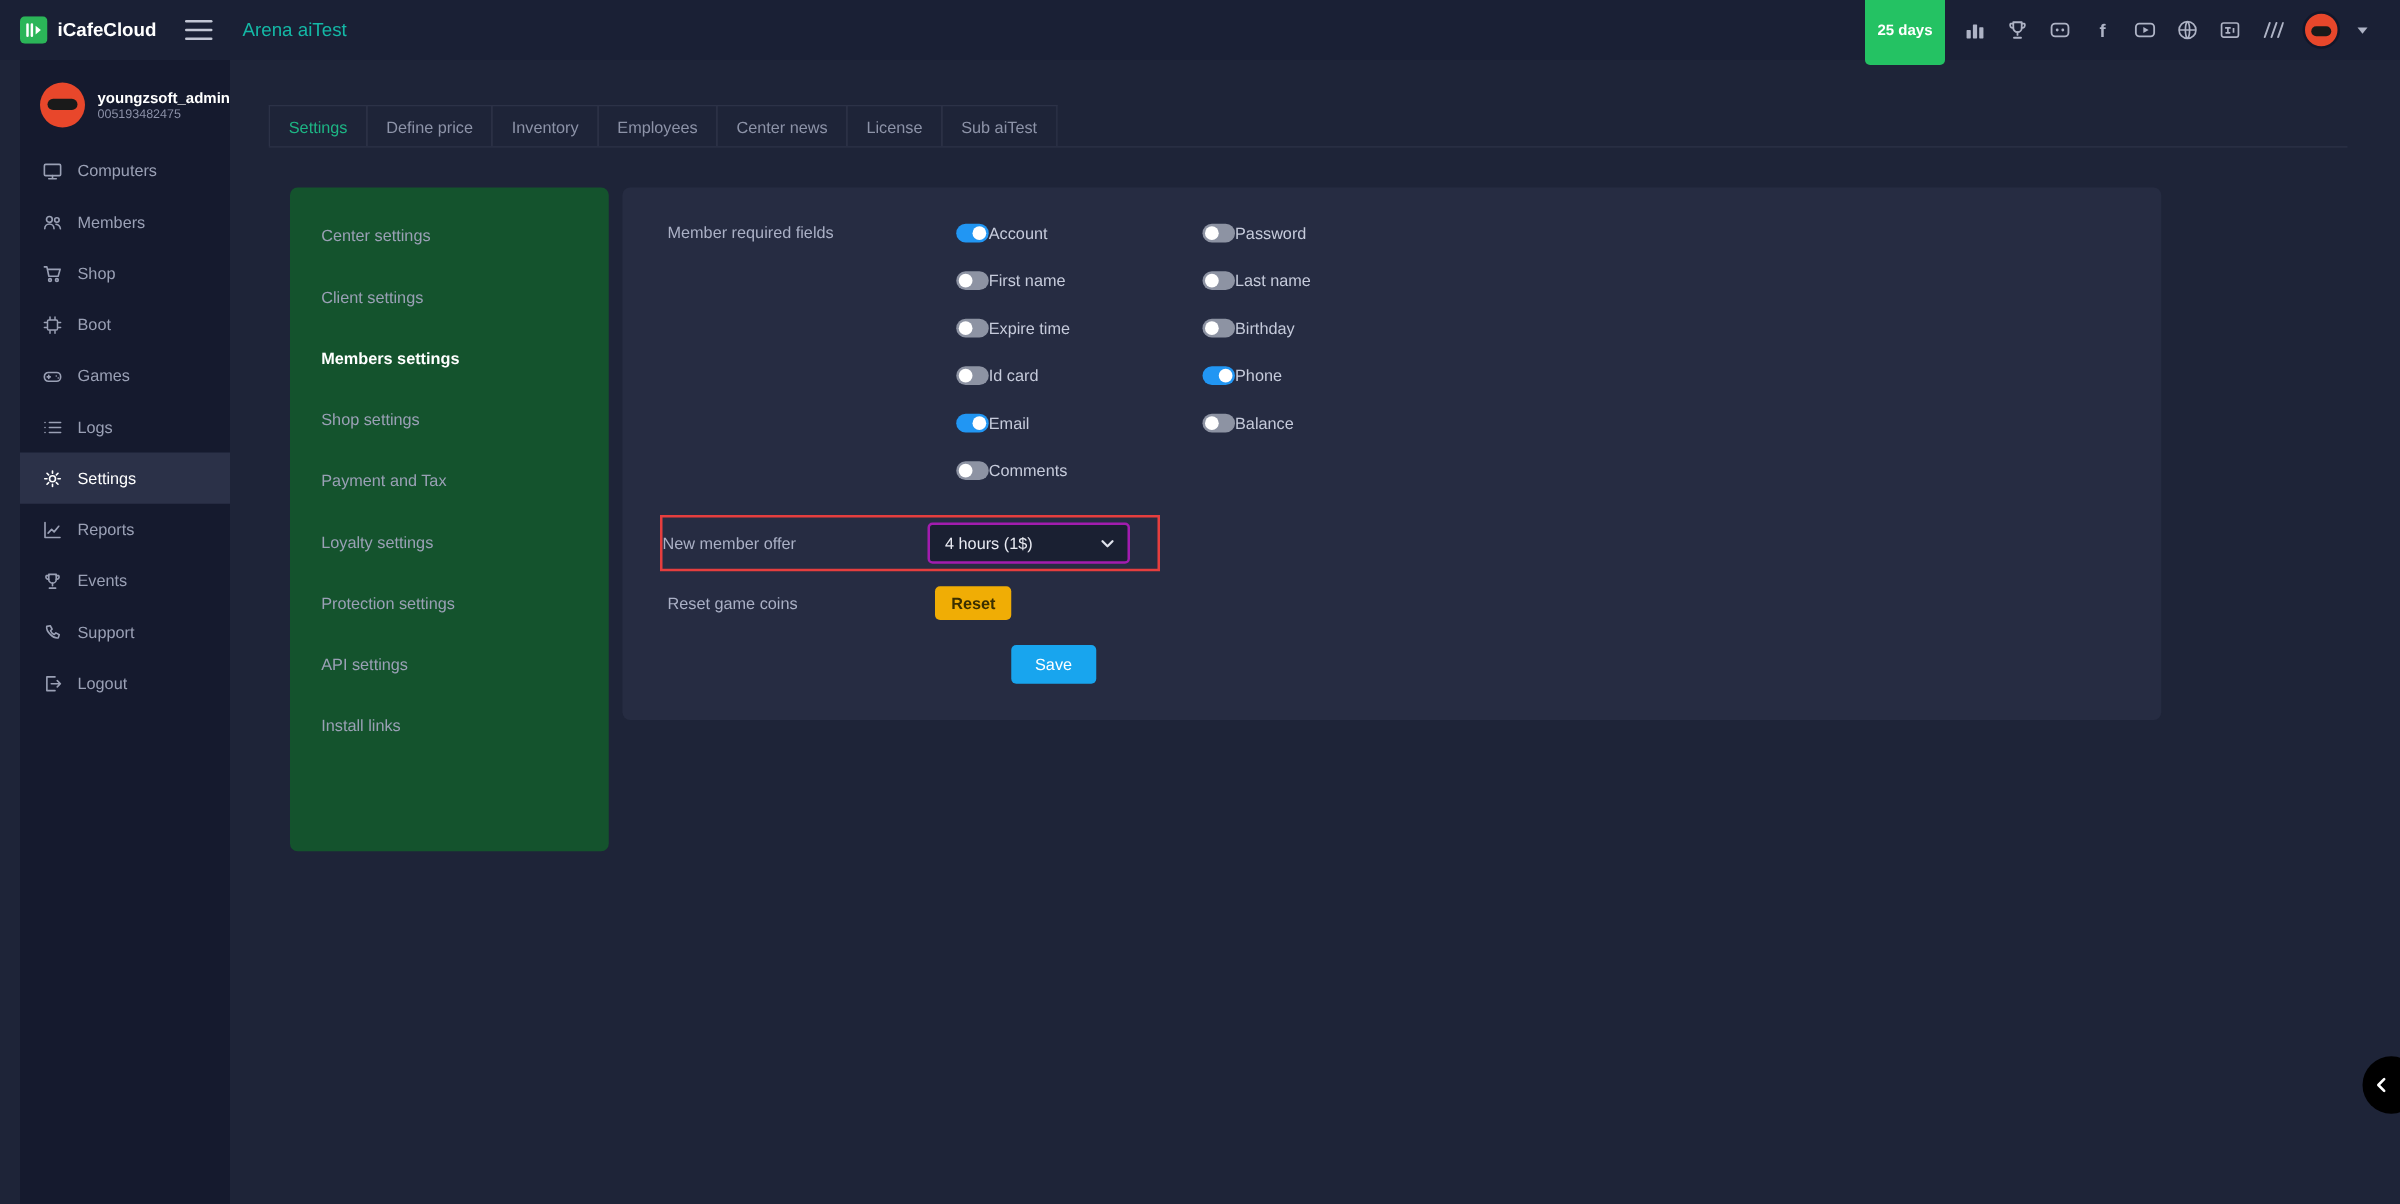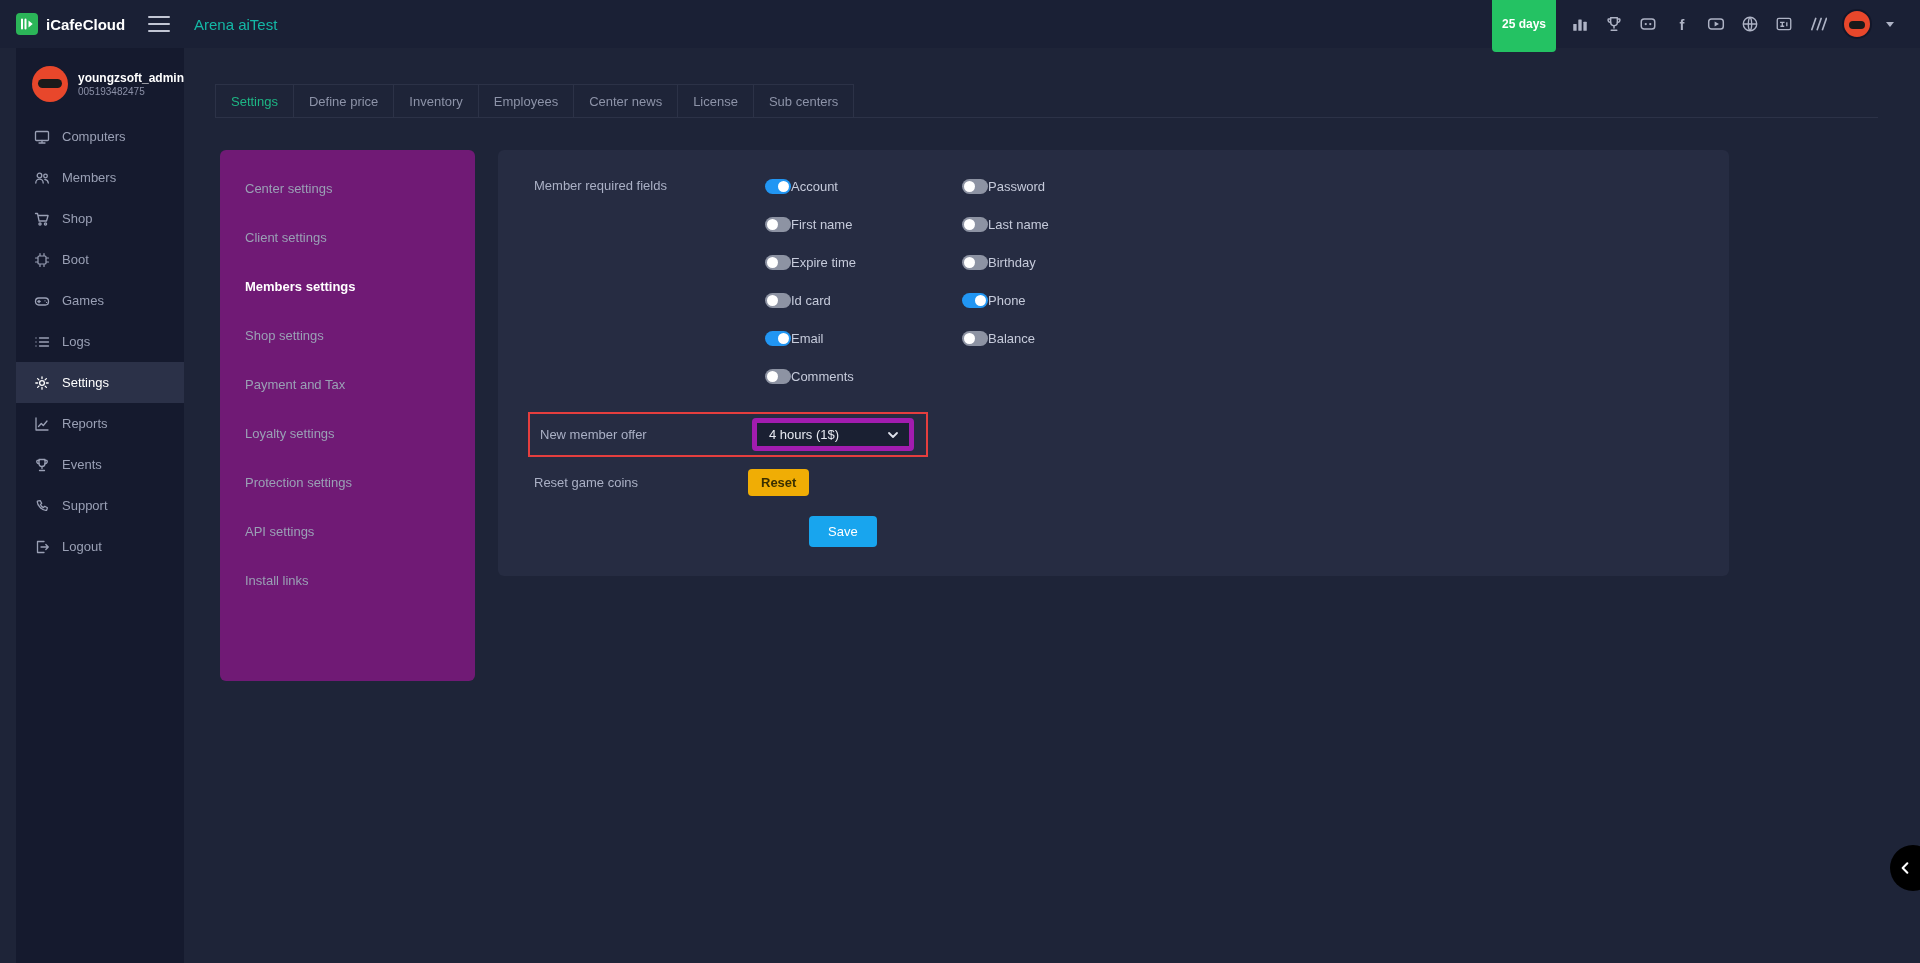--- a/index.html
+++ b/index.html
@@ -47,22 +47,22 @@
   
   .main { position:absolute; top:48px; left:168px; width:1752px; height:915px; background:#1e2438; }
 
   .tabs-wrap { position:absolute; left:47px; top:36px; width:1663px; border-bottom:1px solid #2c3247;
     display:flex; }
   .tab { height:33px; display:flex; align-items:center; padding:0 15px; font-size:13px;
     color:#8d93a8; border:1px solid #2c3247; border-bottom:none; margin-left:-1px; cursor:pointer; }
   .tab:first-child { margin-left:0; }
   .tab.active { color:#1db584; }
 
-  .settings-nav { position:absolute; left:52px; top:102px; width:255px; height:531px;
-    background:#701a75; border-radius:6px; padding-top:14px; }
+  .settings-nav { position:absolute; left:64px; top:102px; width:255px; height:531px;
+    background:#14532d; border-radius:6px; padding-top:14px; }
   .snav-item { height:49px; display:flex; align-items:center; padding-left:25px; font-size:13px;
     color:#9aa0b5; cursor:pointer; }
   .snav-item.active { color:#fff; font-weight:bold; }
 
   .form-panel { position:absolute; left:330px; top:102px; width:1231px; height:426px;
     background:#262c42; border-radius:6px; padding:24px 0 0 36px; }
 
   .fields-row { display:flex; }
   .form-label { width:231px; flex:none; font-size:13px; color:#aab0c5; padding-top:4px; }
   .toggle-grid { display:flex; }
@@ -70,23 +70,23 @@
   .toggle-item { height:24px; margin-bottom:14px; display:flex; align-items:center; gap:0; cursor:pointer; }
   .switch { width:26px; height:15px; border-radius:8px; background:#8d93a3; position:relative;
     flex:none; transition:background .1s; cursor:pointer; }
   .switch .knob { position:absolute; top:2px; left:2px; width:11px; height:11px; border-radius:50%;
     background:#fff; transition:left .1s; }
   .switch.on { background:#2196f3; }
   .switch.on .knob { left:13px; }
   .toggle-label { font-size:13px; color:#c6cbdb; }
 
   .highlight-box { margin-top:10px; margin-left:-6px; width:400px; height:45px;
-    border:2px solid #e53e3e; display:flex; align-items:center; padding-left:10px; }
+    border:2px solid #e53e3e; display:flex; align-items:center; padding-left:0; }
   .hl-label { width:212px; flex:none; font-size:13px; color:#aab0c5; }
-  .select { width:162px; height:33px; background:#1a2032; border:5px solid #a21caf; border-radius:4px;
+  .select { width:162px; height:33px; background:#1a2032; border:2px solid #a21caf; border-radius:4px;
     display:flex; align-items:center; justify-content:space-between; padding:0 10px 0 12px;
     font-size:13px; color:#e8eaf2; cursor:pointer; }
   .select svg { width:12px; height:12px; color:#dfe2ec; }
 
   .reset-row { margin-top:12px; display:flex; align-items:center; }
   .reset-row .form-label { width:214px; padding-top:0; }
   .btn-reset { background:#f0ad05; color:#3a2f00; border:none; border-radius:4px; font-size:13px;
     font-weight:bold; padding:6px 13px; cursor:pointer; font-family:inherit; }
 
   .save-row { margin-top:20px; }
@@ -290,21 +290,21 @@
 
 <div class="main">
 
   <div class="tabs-wrap">
     <div class="tab active">Settings</div>
     <div class="tab">Define price</div>
     <div class="tab">Inventory</div>
     <div class="tab">Employees</div>
     <div class="tab">Center news</div>
     <div class="tab">License</div>
-    <div class="tab">Sub centers</div>
+    <div class="tab">Sub aiTest</div>
   </div>
 
   <div class="settings-nav">
     <div class="snav-item">Center settings</div>
     <div class="snav-item">Client settings</div>
     <div class="snav-item active">Members settings</div>
     <div class="snav-item">Shop settings</div>
     <div class="snav-item">Payment and Tax</div>
     <div class="snav-item">Loyalty settings</div>
     <div class="snav-item">Protection settings</div>

